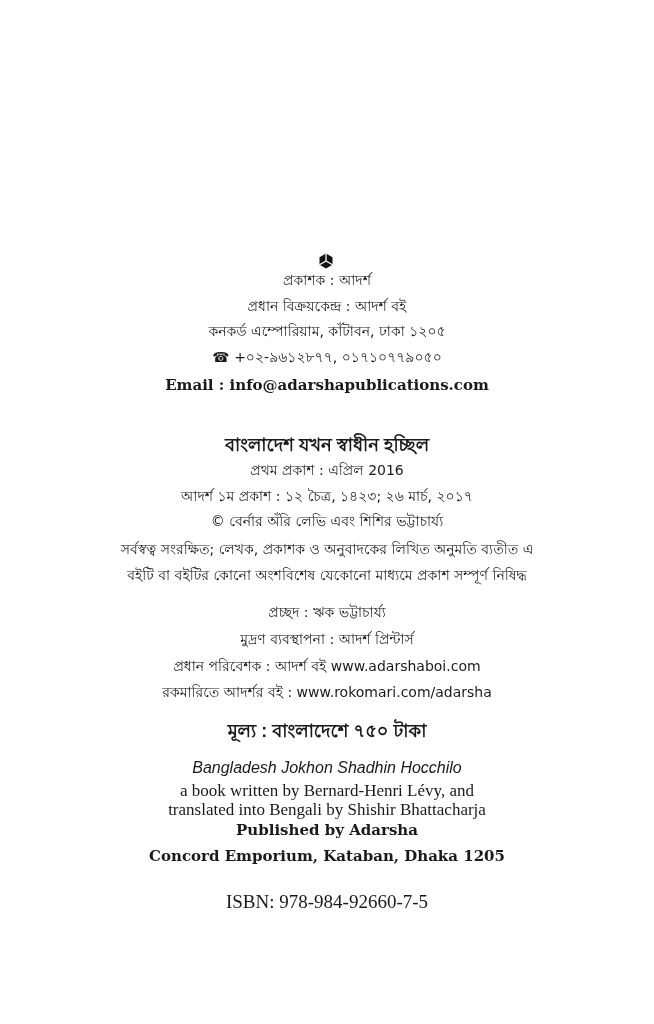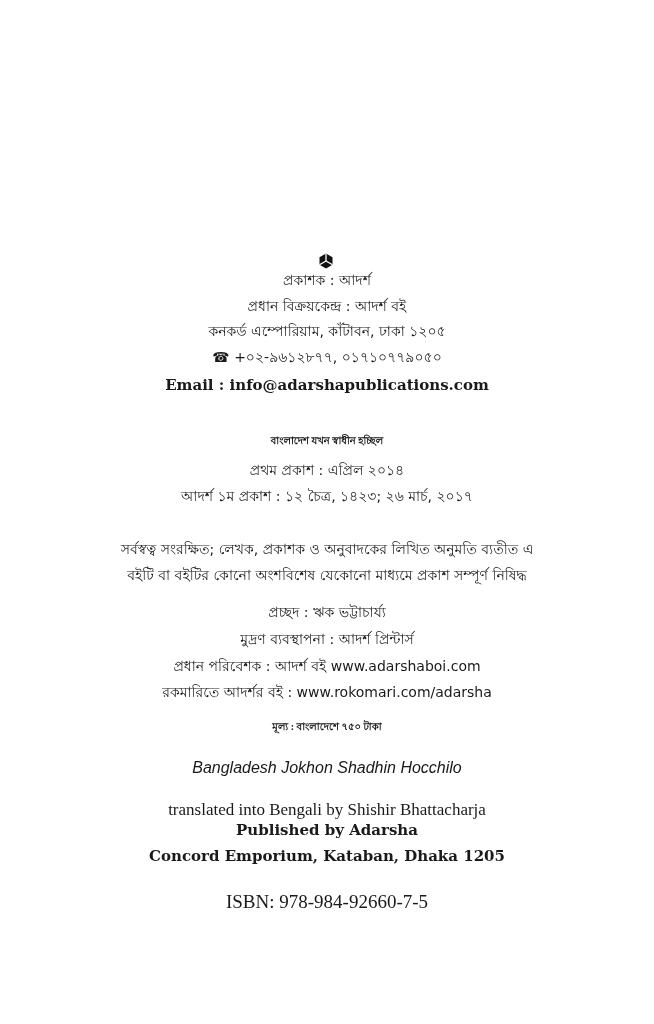--- a/index.html
+++ b/index.html
@@ -7,21 +7,21 @@
     width: 654px; height: 1024px; position: relative; overflow: hidden;
     color: #1a1a1a;
     font-family: "DejaVu Sans", sans-serif;
   }
   .page { position: absolute; left: 0; top: 0; width: 654px; height: 730px; }
   .line {
     position: absolute; left: 0; width: 654px; text-align: center;
     white-space: nowrap; line-height: 1;
   }
   .bn { font-family: "DejaVu Sans", sans-serif; font-size: 14px; }
-  .bn-bold { font-family: Liberation Serif, serif; font-size: 10px; font-weight: bold; }
+  .bn-bold { font-family: Liberation Sans, sans-serif; font-size: 18px; font-weight: bold; }
   .lat { font-family: "DejaVu Serif", serif; font-size: 15px; font-weight: bold; }
   .lat-it { font-family: Liberation Sans, sans-serif; font-size: 16px; font-style: italic; }
   .tnr { font-family: "Liberation Serif", serif; font-size: 17px; }
   .logo { position: absolute; left: 318px; top: 253px; width: 16px; height: 16px; }
 </style>
 </head>
 <body>
 
 <div class="page">
 
@@ -32,31 +32,33 @@
     <line x1="8" y1="8" x2="14.5" y2="11.8" stroke="#fff" stroke-width="1.3"></line>
   </svg>
 
   <div class="line bn" style="top:273px">প্রকাশক : আদর্শ</div>
   <div class="line bn" style="top:299px">প্রধান বিক্রয়কেন্দ্র : আদর্শ বই</div>
   <div class="line bn" style="top:324px">কনকর্ড এম্পোরিয়াম, কাঁটাবন, ঢাকা ১২০৫</div>
   <div class="line bn" style="top:350px">☎ +০২-৯৬১২৮৭৭, ০১৭১০৭৭৯০৫০</div>
   <div class="line lat" style="top:378px">Email : info@adarshapublications.com</div>
 
   <div class="line bn-bold" style="top:436px">বাংলাদেশ যখন স্বাধীন হচ্ছিল</div>
-  <div class="line bn" style="top:463px">প্রথম প্রকাশ : এপ্রিল ২০১৪</div>
+  <div class="line bn" style="top:463px">প্রথম প্রকাশ : এপ্রিল 2016</div>
   <div class="line bn" style="top:489px">আদর্শ ১ম প্রকাশ : ১২ চৈত্র, ১৪২৩; ২৬ মার্চ, ২০১৭</div>
+  <div class="line bn" style="top:514px">© বের্নার অঁরি লেভি এবং শিশির ভট্টাচার্য্য</div>
   <div class="line bn" style="top:542px">সর্বস্বত্ব সংরক্ষিত; লেখক, প্রকাশক ও অনুবাদকের লিখিত অনুমতি ব্যতীত এ</div>
   <div class="line bn" style="top:568px">বইটি বা বইটির কোনো অংশবিশেষ যেকোনো মাধ্যমে প্রকাশ সম্পূর্ণ নিষিদ্ধ</div>
 
   <div class="line bn" style="top:605px">প্রচ্ছদ : ঋক ভট্টাচার্য্য</div>
   <div class="line bn" style="top:632px">মুদ্রণ ব্যবস্থাপনা : আদর্শ প্রিন্টার্স</div>
   <div class="line bn" style="top:659px">প্রধান পরিবেশক : আদর্শ বই www.adarshaboi.com</div>
   <div class="line bn" style="top:685px">রকমারিতে আদর্শর বই : www.rokomari.com/adarsha</div>
 
   <div class="line bn-bold" style="top:722px">মূল্য : বাংলাদেশে ৭৫০ টাকা</div>
 
   <div class="line lat-it" style="top:760px">Bangladesh Jokhon Shadhin Hocchilo</div>
+  <div class="line tnr" style="top:782px">a book written by Bernard-Henri Lévy, and</div>
   <div class="line lat" style="top:823px">Published by Adarsha</div>
   <div class="line tnr" style="top:801px">translated into Bengali by Shishir Bhattacharja</div>
   <div class="line lat" style="top:849px">Concord Emporium, Kataban, Dhaka 1205</div>
 
   <div class="line tnr" style="top:892px; font-size:19px">ISBN: 978-984-92660-7-5</div>
 </div>
 
 </body></html>

